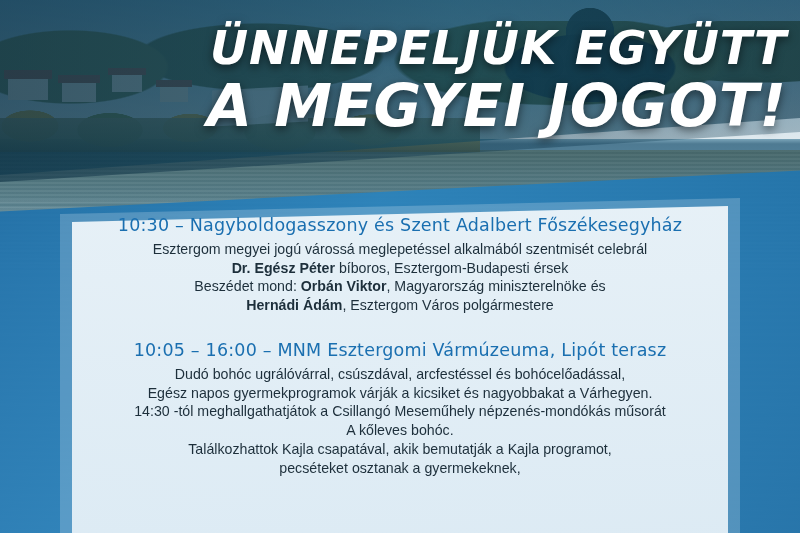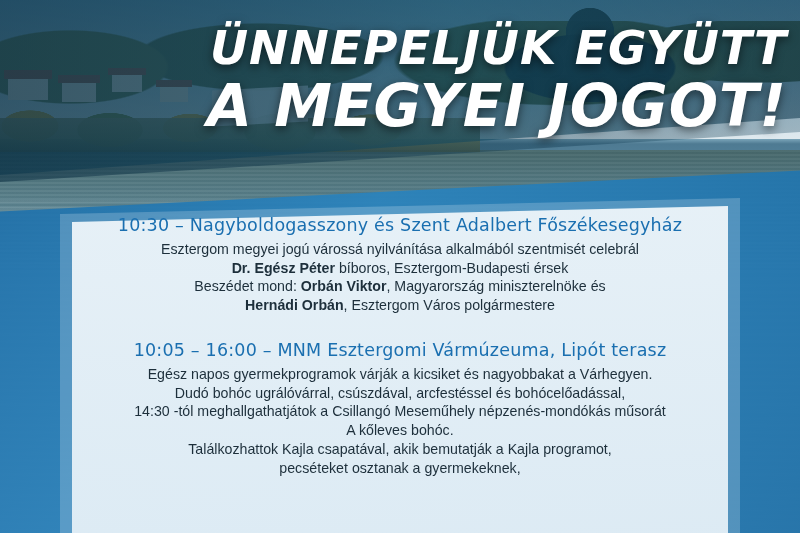--- a/index.html
+++ b/index.html
@@ -201,32 +201,32 @@
   <div class="panel-wrap">
     <div class="panel-blue"></div>
     <div class="panel-edge"></div>
     <div class="panel-light"></div>
   </div>
 
   <div class="content">
 
     <div class="block">
       <div class="headline">10:30 – Nagyboldogasszony és Szent Adalbert Főszékesegyház</div>
-      <div class="line">Esztergom megyei jogú várossá nyilvánítása alkalmából szentmisét celebrál</div>
+      <div class="line">Esztergom megyei jogú várossá meglepetéssel alkalmából szentmisét celebrál</div>
       <div class="line"><span class="b">Dr. Egész Péter</span><span> bíboros, Esztergom-Budapesti érsek</span></div>
       <div class="line"><span>Beszédet mond: </span><span class="b">Orbán Viktor</span><span>, Magyarország miniszterelnöke és</span></div>
-      <div class="line"><span class="b">Hernádi Orbán</span><span>, Esztergom Város polgármestere</span></div>
+      <div class="line"><span class="b">Hernádi Ádám</span><span>, Esztergom Város polgármestere</span></div>
     </div>
 
     <div class="spacer"></div>
 
     <div class="block">
       <div class="headline">10:05 – 16:00 – MNM Esztergomi Vármúzeuma, Lipót terasz</div>
+      <div class="line">Dudó bohóc  ugrálóvárral, csúszdával, arcfestéssel és bohócelőadással,</div>
       <div class="line">Egész napos gyermekprogramok várják a kicsiket és nagyobbakat a Várhegyen.</div>
-      <div class="line">Dudó bohóc  ugrálóvárral, csúszdával, arcfestéssel és bohócelőadással,</div>
       <div class="line">14:30 -tól meghallgathatjátok a Csillangó Meseműhely népzenés-mondókás műsorát</div>
       <div class="line">A kőleves bohóc.</div>
       <div class="line">Találkozhattok Kajla csapatával, akik bemutatják a Kajla programot,</div>
       <div class="line">pecséteket osztanak a gyermekeknek,</div>
 
     </div>
 
   </div>
 </div>
 

